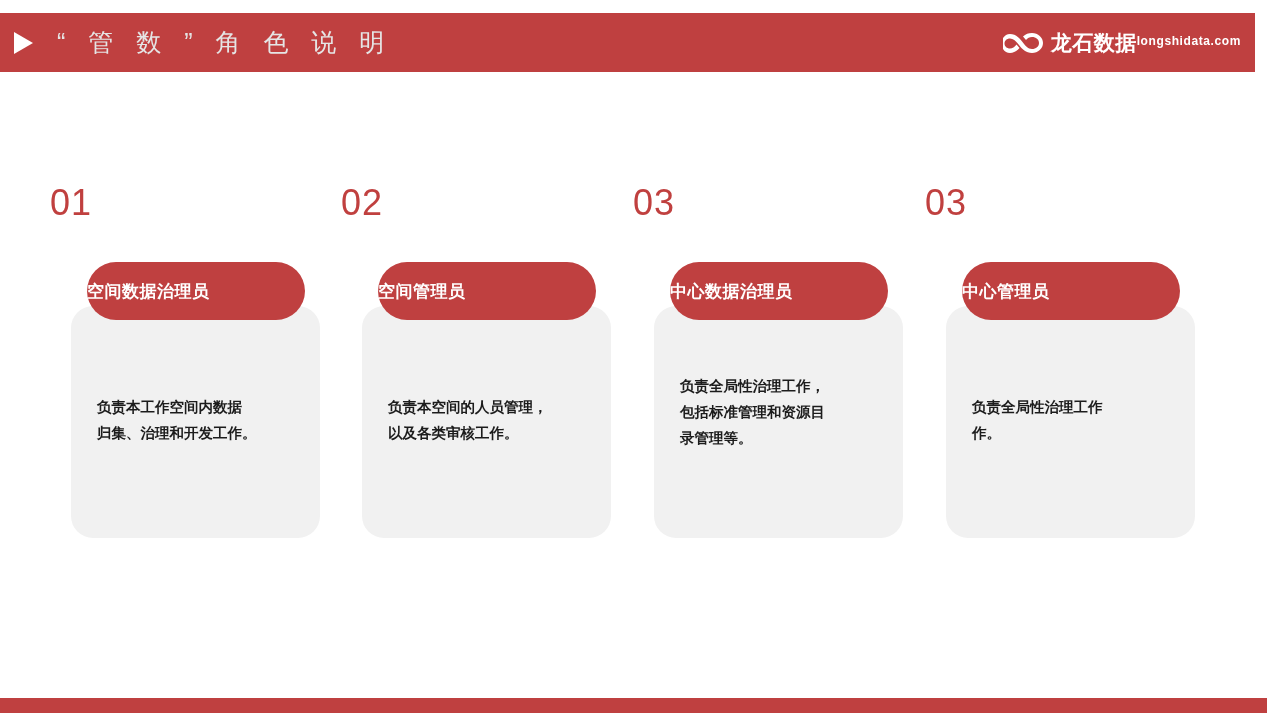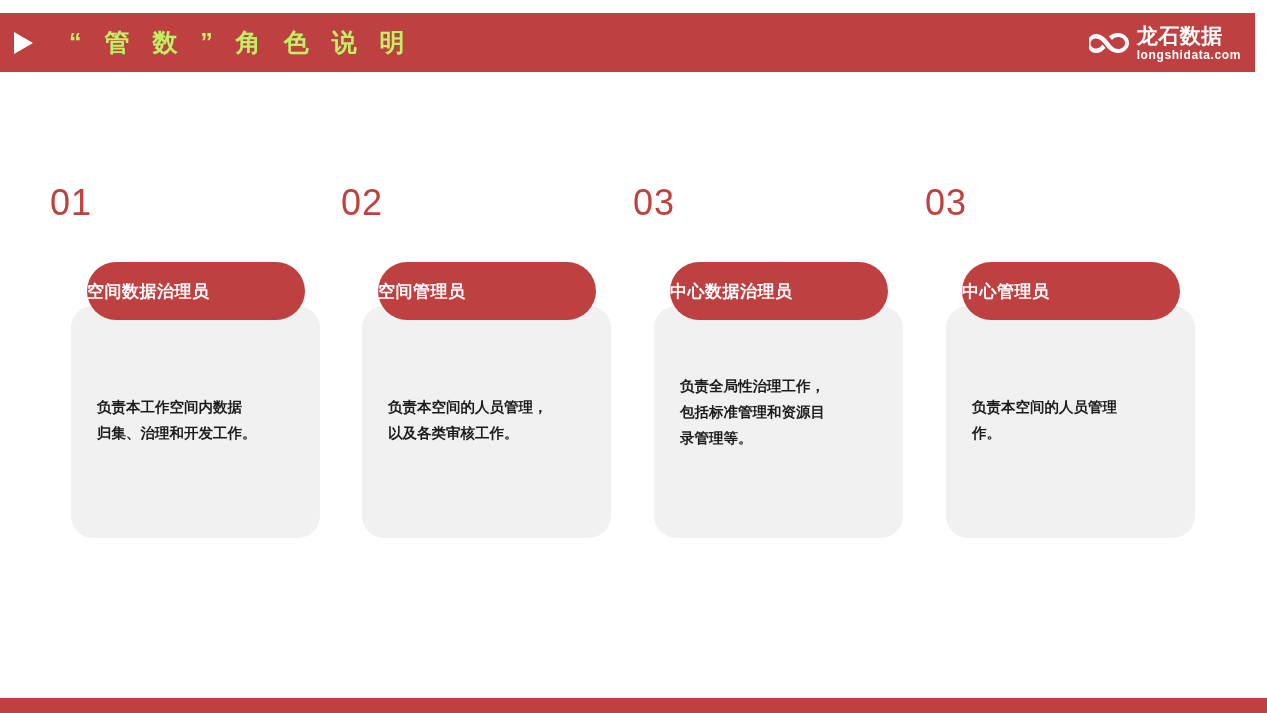--- a/index.html
+++ b/index.html
@@ -29,24 +29,24 @@
   .play-icon {
     margin-left: 14px;
     width: 0;
     height: 0;
     border-left: 19px solid #ffffff;
     border-top: 11px solid transparent;
     border-bottom: 11px solid transparent;
     flex: 0 0 auto;
   }
   .header-title {
-    margin-left: 36px;
-    color: #bef264;
+    margin-left: 24px;
+    color: #e5e5e5;
     font-size: 25px;
-    font-weight: 700;
+    font-weight: 400;
     letter-spacing: 8px;
     white-space: nowrap;
     line-height: 1;
   }
   .header-spacer { flex: 1 1 auto; }
 
   .logo-block {
     display: flex;
     align-items: center;
     margin-right: 14px;
@@ -54,21 +54,21 @@
   }
   .logo-mark {
     width: 42px;
     height: 28px;
     margin-right: 6px;
     flex: 0 0 auto;
     display: block;
   }
   .logo-text {
     display: flex;
-    flex-direction: column;
+    flex-direction: row;
     justify-content: center;
     line-height: 1;
   }
   .logo-cn {
     color: #ffffff;
     font-size: 21px;
     font-weight: 700;
     letter-spacing: 0.5px;
     white-space: nowrap;
   }
@@ -215,21 +215,21 @@
 录管理等。</div>
     </div>
     <div class="card-pill">
       <span class="card-pill-label">中心数据治理员</span>
     </div>
   </div>
 
   <div class="card card-4">
     <div class="card-number">03</div>
     <div class="card-body">
-      <div class="card-desc">负责本空间的人员管理
+      <div class="card-desc">负责全局性治理工作
 作。</div>
     </div>
     <div class="card-pill">
       <span class="card-pill-label">中心管理员</span>
     </div>
   </div>
 
 </div>
 
 <div class="footer-bar"></div>

